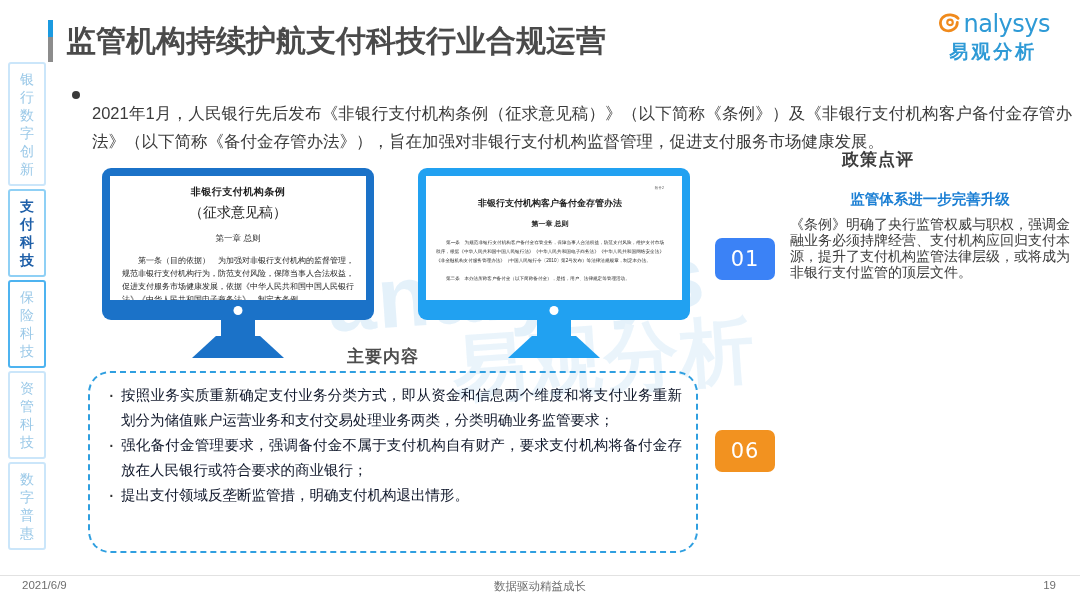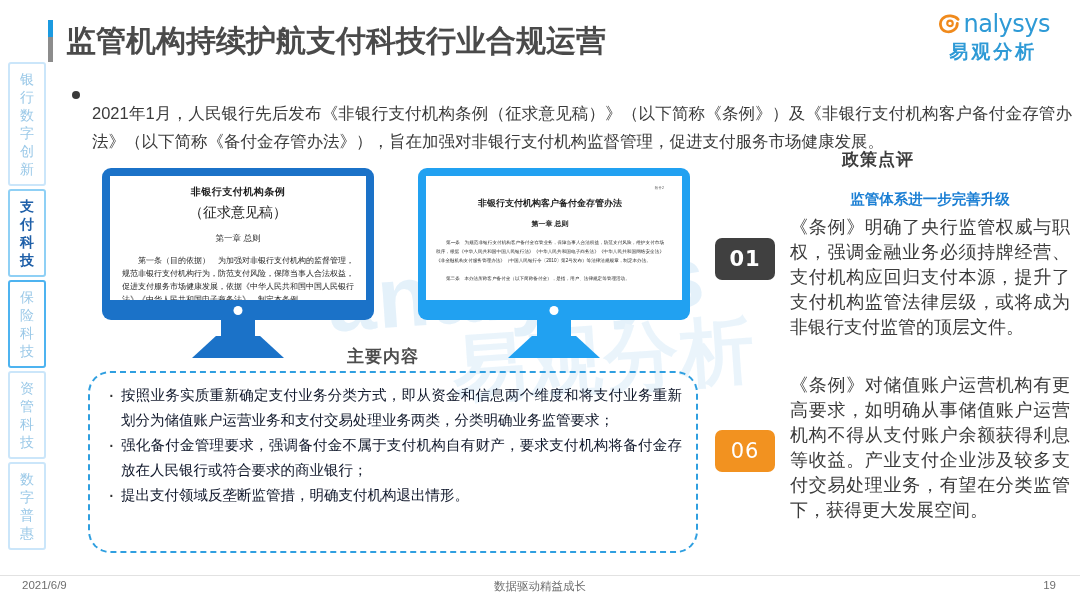--- a/index.html
+++ b/index.html
@@ -31,21 +31,21 @@
     line-height: .95;
     z-index: 0;
   }
   .watermark .w2 { font-size: 74px; margin-left: 120px; color:#d9ecf9; }
 
   
   .logo {
     position: absolute; right: 30px; top: 10px;
     text-align: center; z-index: 6;
   }
-  .logo-row { display: flex; align-items: flex-end; justify-content: flex-end; }
+  .logo-row { display: flex; align-items: center; justify-content: flex-end; }
   .logo-mark { width: 26px; height: 26px; margin-right: 1px; }
   .logo-word {
     font-size: 24px; color: #2e9ad6; letter-spacing: -0.5px;
     font-family: "DejaVu Sans", sans-serif;
   }
   .logo-cn {
     font-size: 19px; color: #2e9ad6; letter-spacing: 3px;
     font-weight: bold; margin-top: 1px;
   }
 
@@ -191,40 +191,40 @@
   .badge {
     position: absolute; z-index: 7;
     width: 60px; height: 42px;
     border-radius: 7px;
     color: #ffffff;
     font-size: 21px;
     display: flex; align-items: center; justify-content: center;
     font-family: "DejaVu Sans", sans-serif;
     letter-spacing: 1px;
   }
-  #badge-01 { left: 715px; top: 238px; background: #404040; font-weight: bold; }
+  #badge-01 { left: 715px; top: 238px; background: #3b82f6; }
   #badge-02 { left: 715px; top: 430px; background: #f29220; }
 
   
   .rc-title {
     position: absolute; left: 842px; top: 148px;
     font-size: 17px; font-weight: bold; color: #3d3d3d;
     letter-spacing: 1px; z-index: 5;
   }
   .rc-block { position: absolute; left: 790px; width: 280px; z-index: 5; }
-  #rc-1 { top: 190px; font-family: Liberation Mono, monospace; }
+  #rc-1 { top: 190px; }
   #rc-2 { top: 373px; }
   .rc-head {
     font-size: 14.5px; font-weight: bold; text-align: center;
     margin-bottom: 7px;
   }
   #rc-1 .rc-head { color: #1b7fd4; }
   #rc-2 .rc-head { color: #f2941f; }
   .rc-body {
-    font-size: 18px; line-height: 25px; color: #3b3b3b;
+    font-size: 14px; line-height: 16px; color: #3b3b3b;
     text-align: justify;
   }
 
   
   .footer-line {
     position: absolute; left: 0; top: 575px; width: 1080px;
     height: 1px; background: #e2e2e2; z-index: 3;
   }
   .footer {
     position: absolute; top: 579px; width: 1080px;
@@ -351,21 +351,20 @@
   <div class="badge" id="badge-02">06</div>
 
   <div class="rc-title">政策点评</div>
 
   <div class="rc-block" id="rc-1">
     <div class="rc-head">监管体系进一步完善升级</div>
     <div class="rc-body">《条例》明确了央行监管权威与职权，强调金融业务必须持牌经营、支付机构应回归支付本源，提升了支付机构监管法律层级，或将成为非银行支付监管的顶层文件。</div>
   </div>
 
   <div class="rc-block" id="rc-2">
-    <div class="rc-body">《条例》对储值账户运营机构有更高要求，如明确从事储值账户运营机构不得从支付账户余额获得利息等收益。产业支付企业涉及较多支付交易处理业务，有望在分类监管下，获得更大发展空间。</div>
   </div>
 
   <div class="footer-line"></div>
   <div class="footer">
     <span class="ft-left">2021/6/9</span>
     <span class="ft-center">数据驱动精益成长</span>
     <span class="ft-right">19</span>
   </div>
 
 </div>

